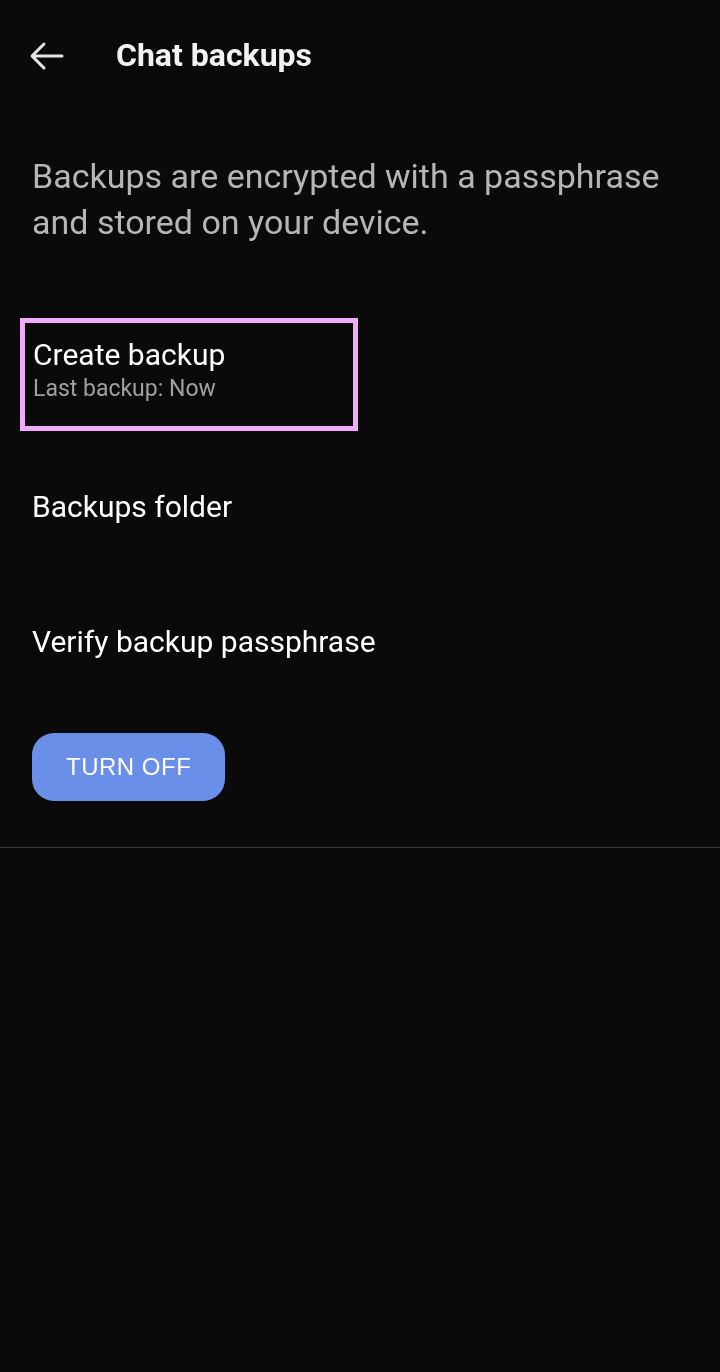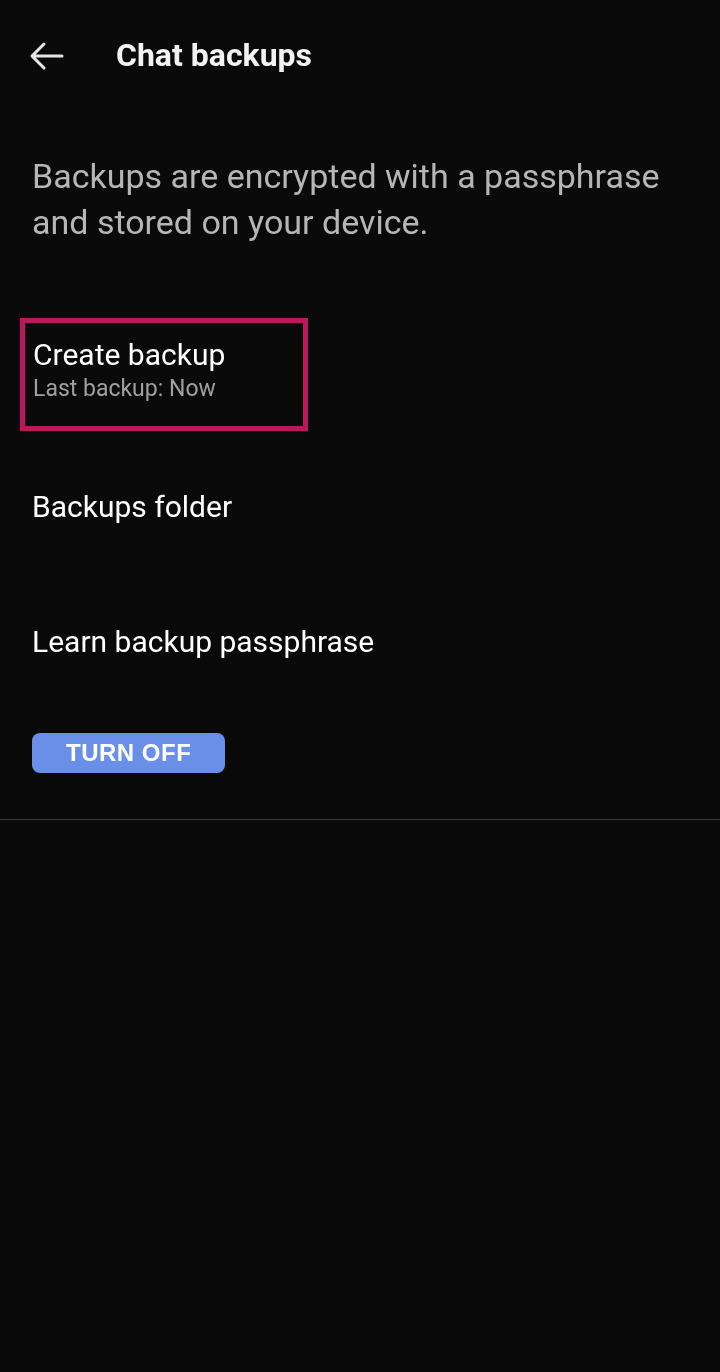--- a/index.html
+++ b/index.html
@@ -57,42 +57,42 @@
       font-weight: 400;
       color: #ffffff;
       line-height: 1.3;
     }
     .setting-subtitle {
       font-size: 23px;
       color: #a0a0a0;
       line-height: 1.3;
     }
     .highlight-box {
-      border: 5px solid #be185d;
+      border: 5px solid #f0abfc;
       padding: 12px 8px 22px 8px;
       margin-left: -12px;
-      width: 288px;
+      width: 338px;
       margin-bottom: 56px;
     }
     .highlight-box .setting-item {
       margin-bottom: 0;
     }
     .button-area {
       margin-top: 60px;
       margin-bottom: 46px;
     }
     .turn-off-btn {
       background: #6a8fe8;
       color: #ffffff;
       font-size: 24px;
-      font-weight: 700;
+      font-weight: 400;
       letter-spacing: 0.5px;
       border: none;
-      border-radius: 8px;
-      padding: 6px 34px;
+      border-radius: 22px;
+      padding: 20px 34px;
       cursor: pointer;
     }
     .divider {
       height: 1px;
       background: #3a3a3a;
       margin-left: -32px;
       margin-right: -32px;
     }
     .footer-text {
       font-size: 27px;
@@ -126,21 +126,21 @@
       <div class="setting-title">Create backup</div>
       <div class="setting-subtitle">Last backup: Now</div>
     </div>
   </div>
 
   <div class="setting-item single">
     <div class="setting-title">Backups folder</div>
   </div>
 
   <div class="setting-item">
-    <div class="setting-title">Learn backup passphrase</div>
+    <div class="setting-title">Verify backup passphrase</div>
   </div>
 
   <div class="button-area">
     <button class="turn-off-btn">TURN OFF</button>
   </div>
 
   <div class="divider"></div>
 
 </div>
 

